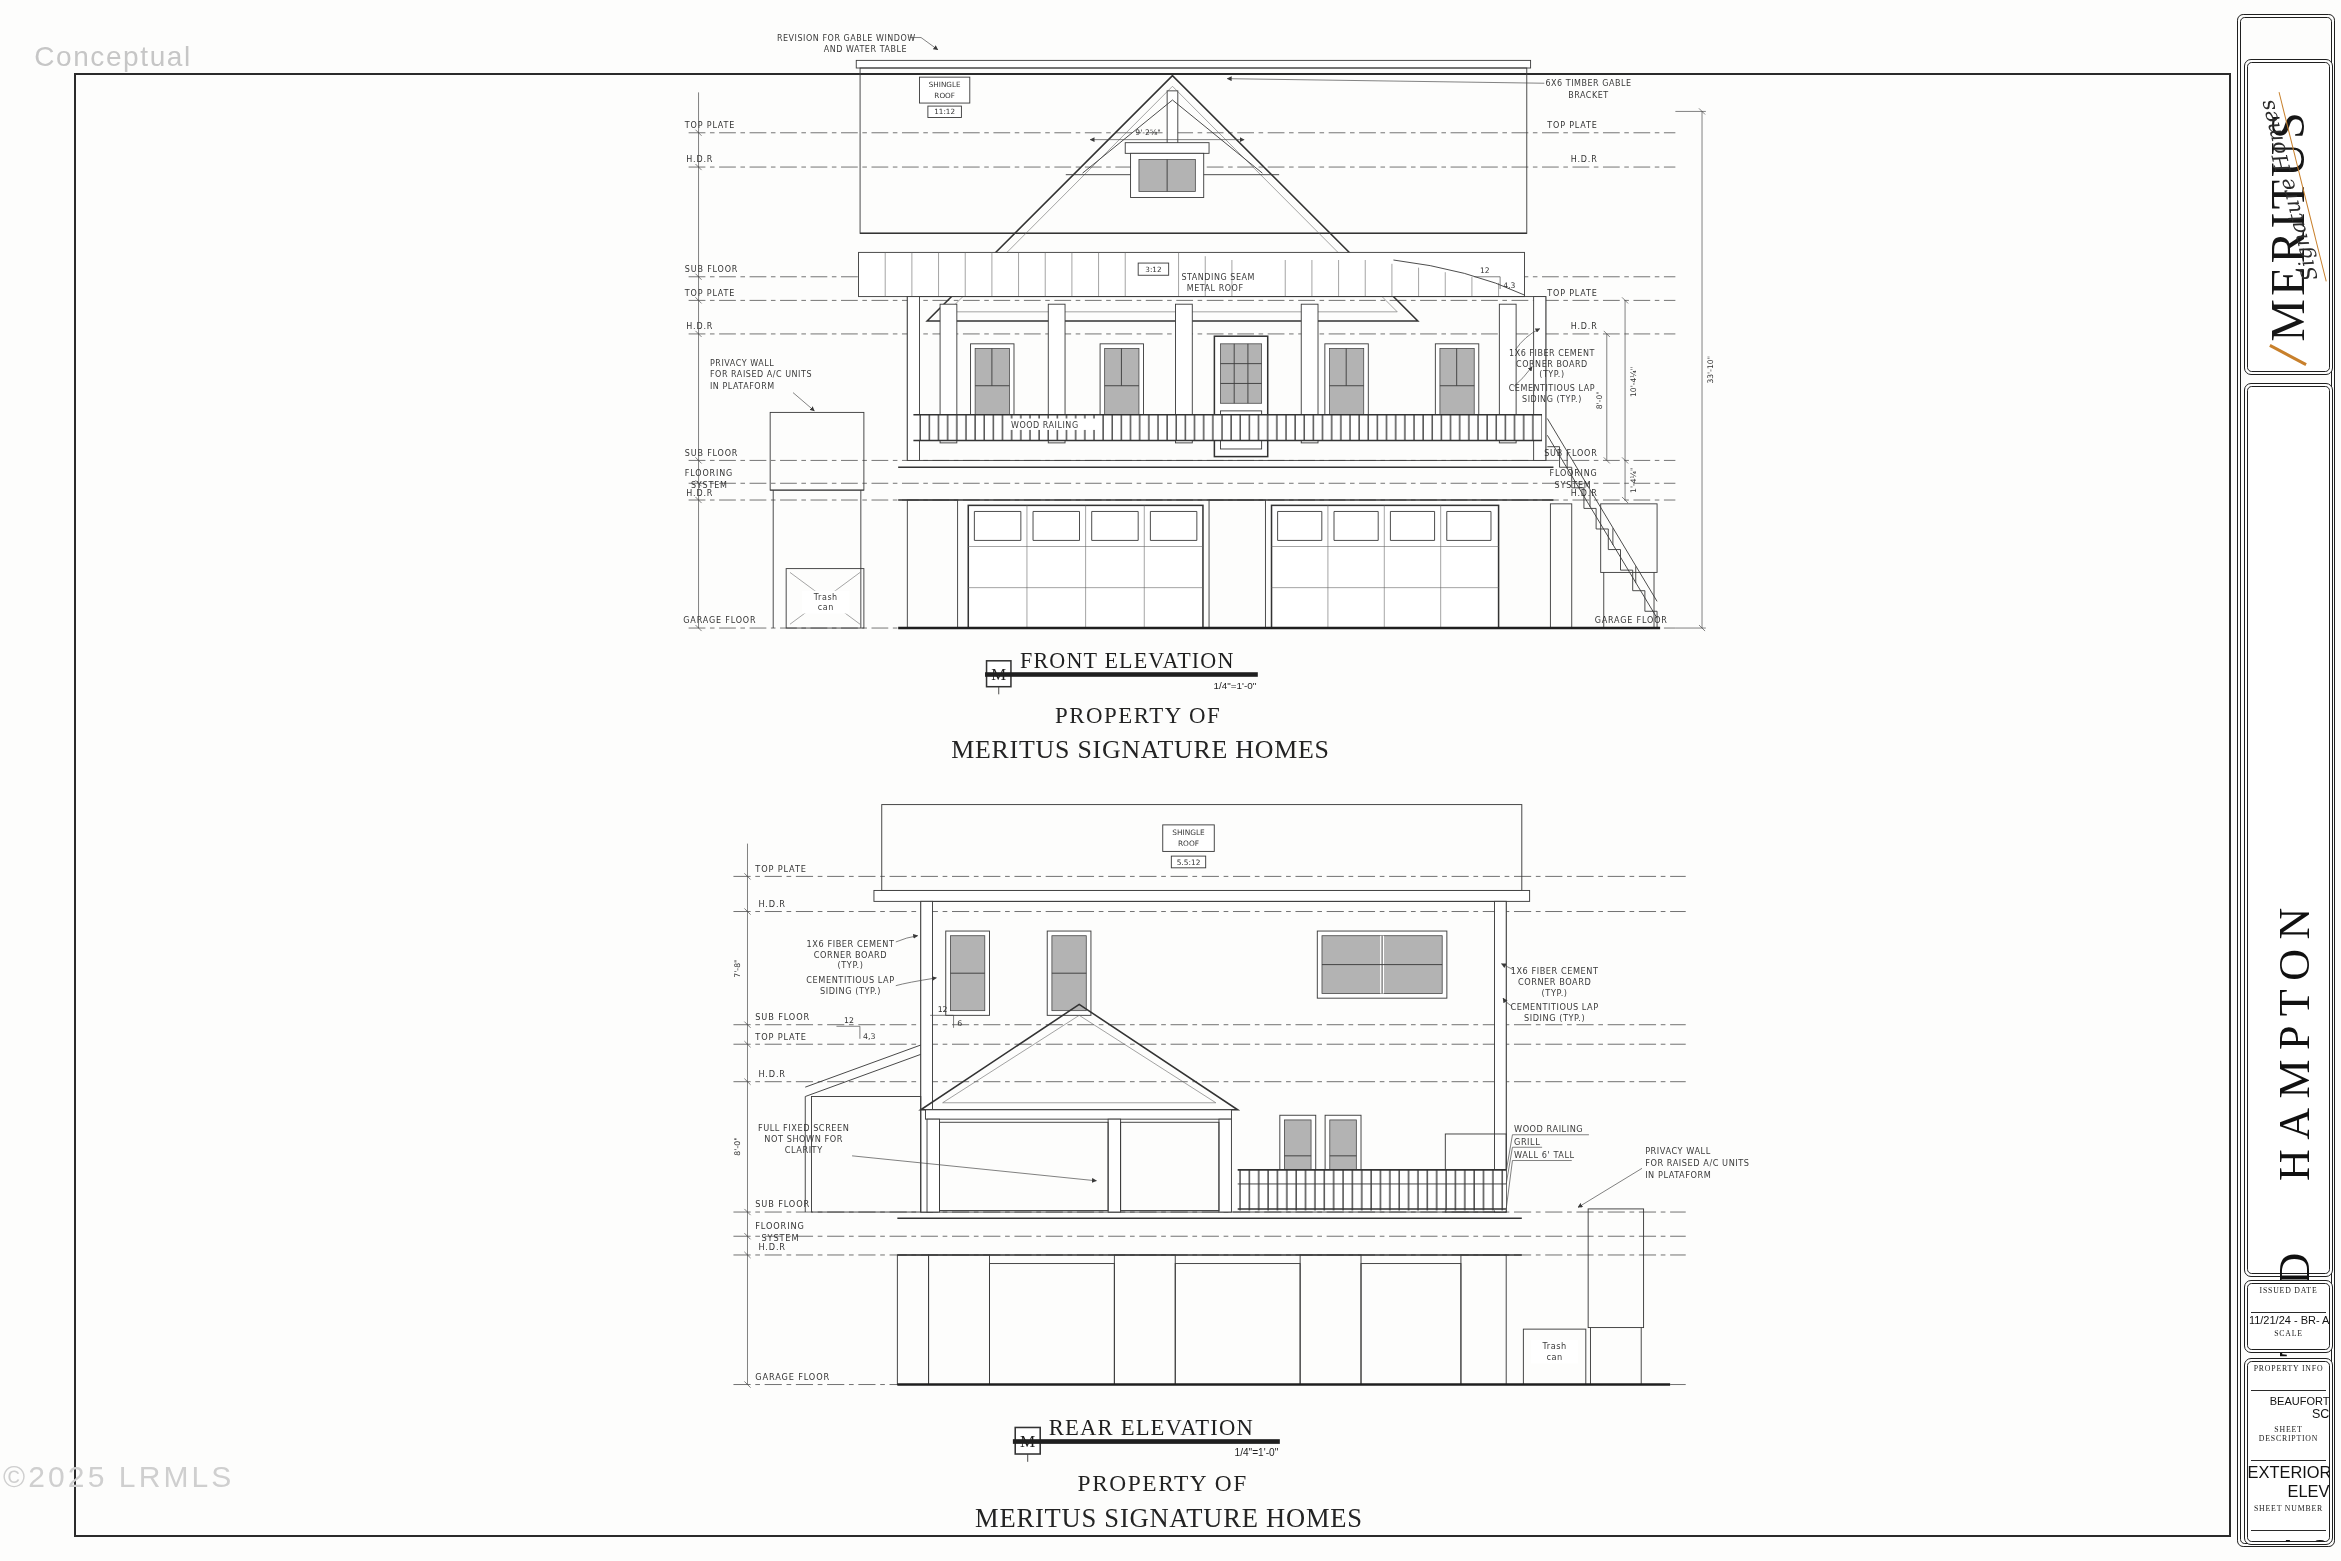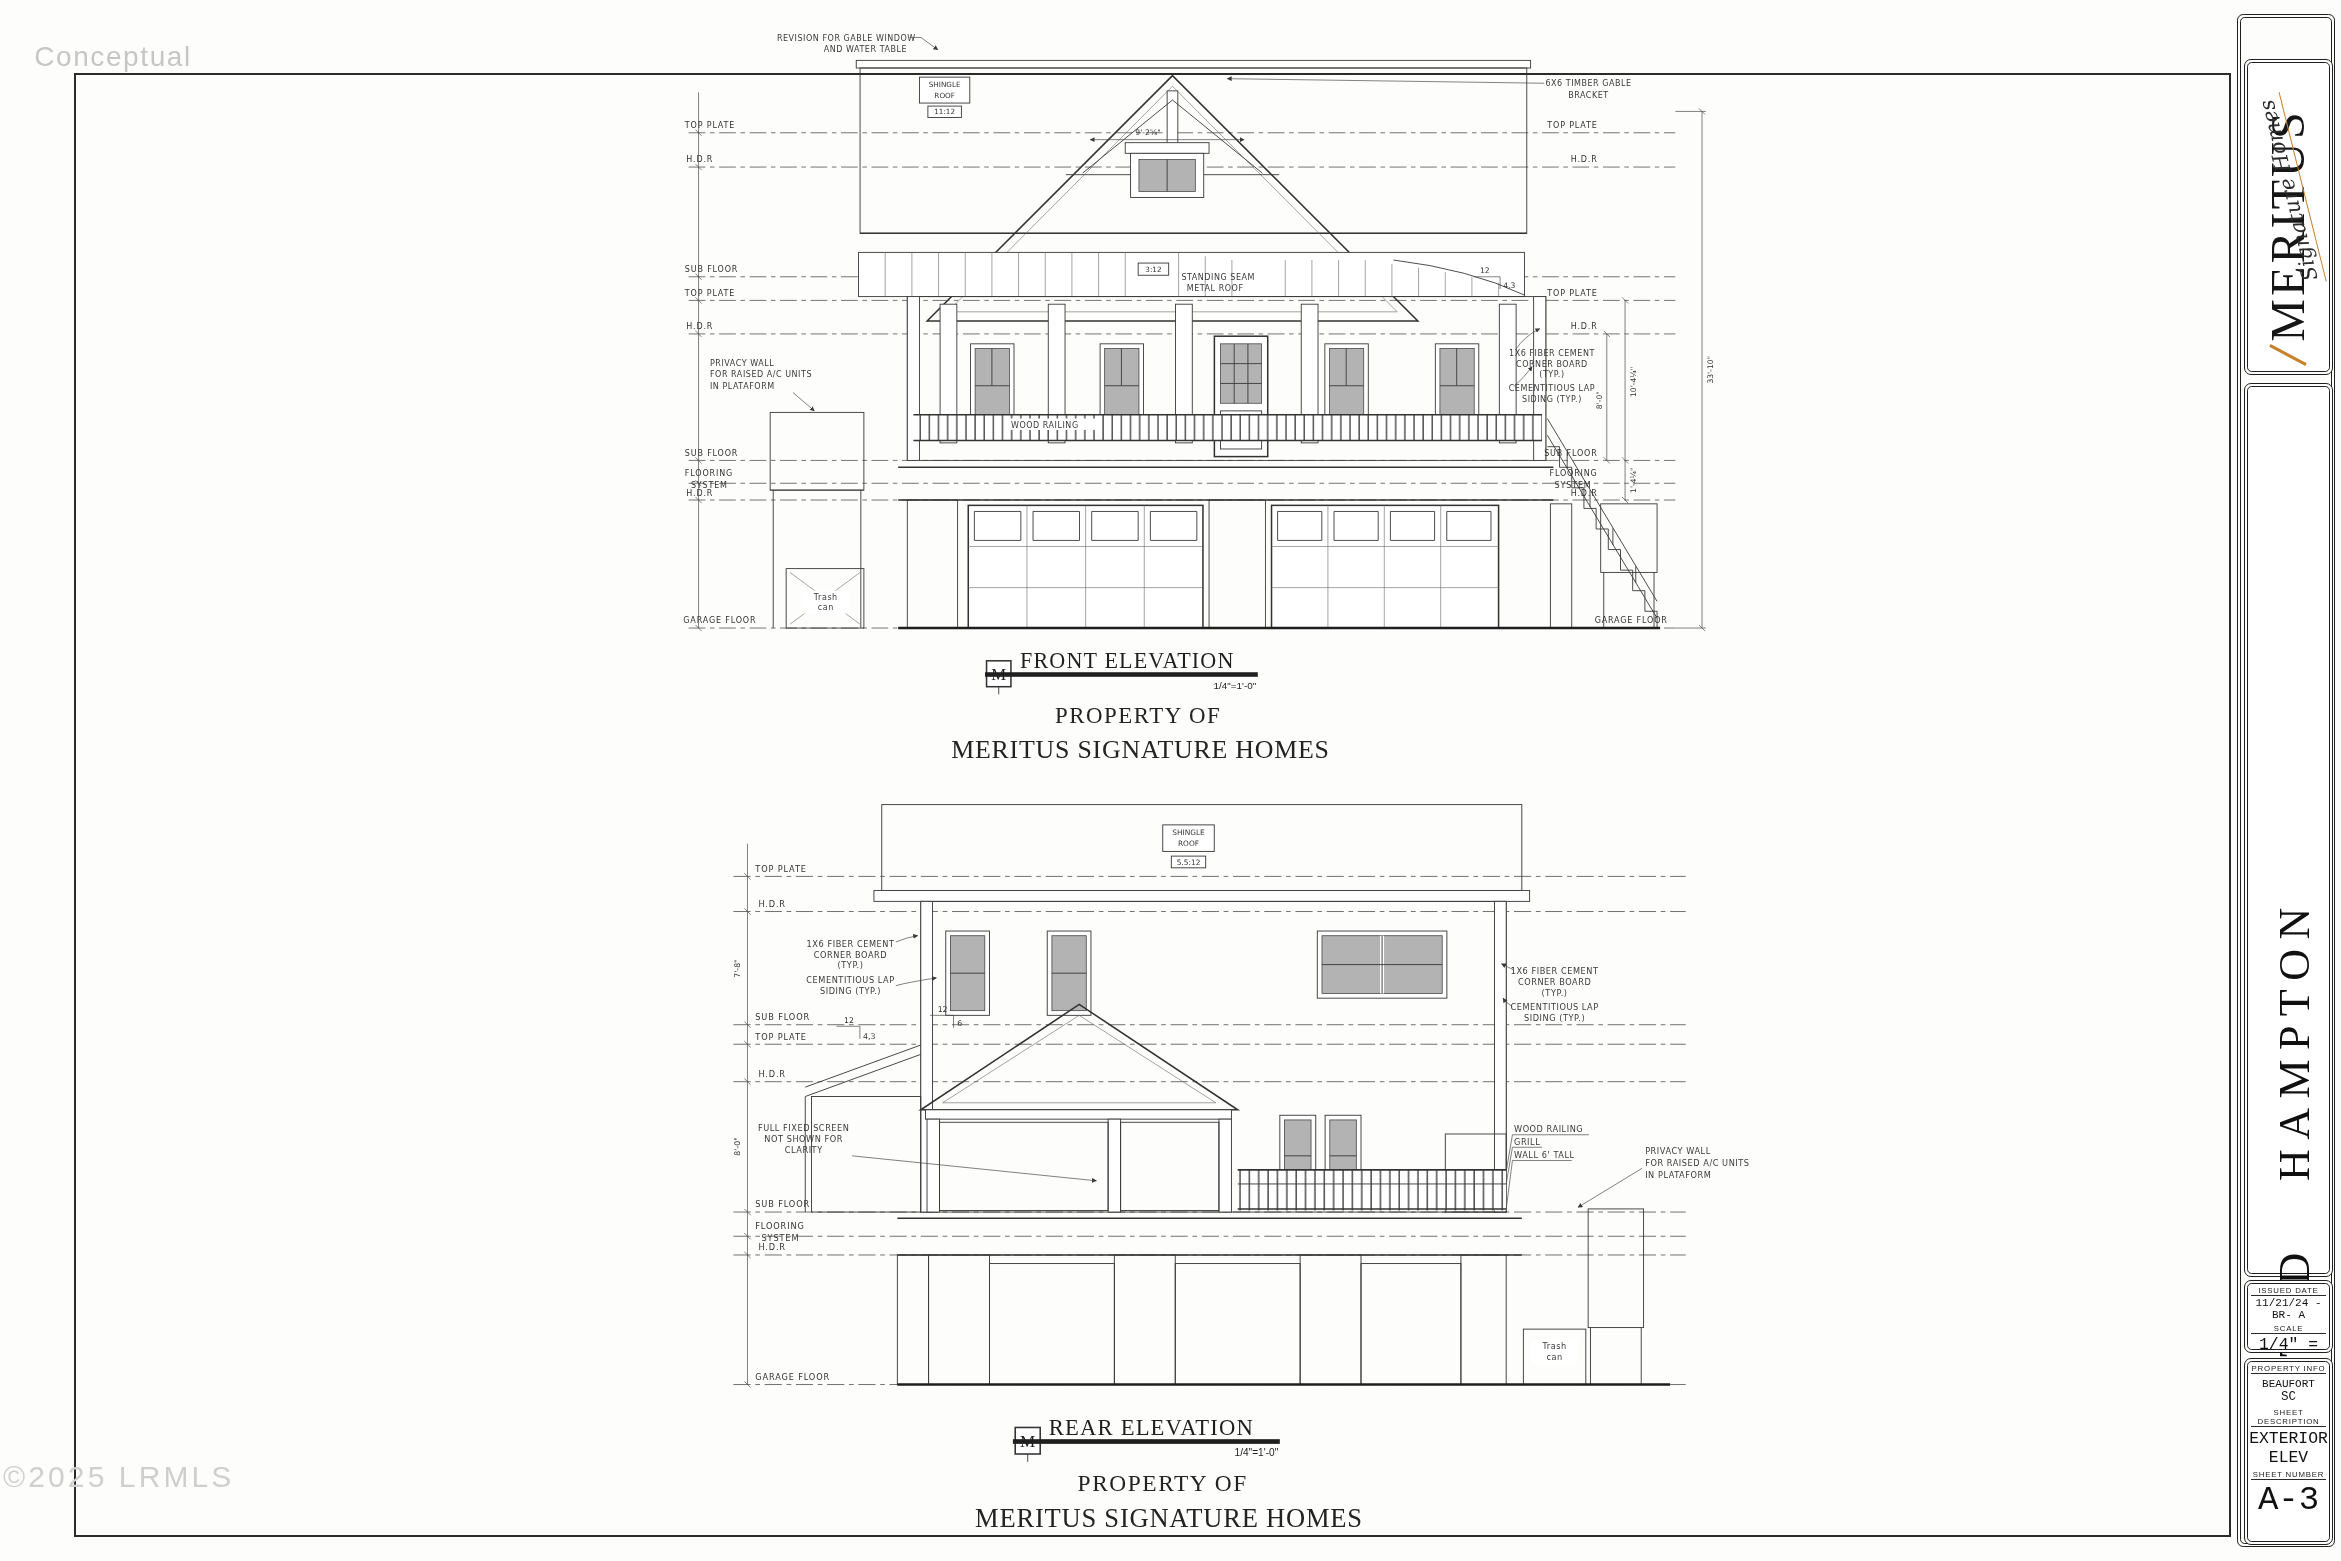--- a/index.html
+++ b/index.html
@@ -17,23 +17,23 @@
   .tb-box{position:absolute;left:2244px;border:1.2px solid #1f1f1f;border-radius:7px;box-sizing:border-box;background:#fff;}
   .tb-box .in{position:absolute;left:1.6px;top:1.6px;right:1.6px;bottom:1.6px;border:0.8px solid #1f1f1f;border-radius:4.7px;overflow:hidden;}
   .logo-rot{position:absolute;left:-109px;top:122px;width:306px;height:87px;transform:rotate(-90deg);}
   .logo-word{font-family:"Liberation Serif",serif;font-size:48px;letter-spacing:3.1px;color:#161616;line-height:84px;text-align:center;}
   .logo-accent{position:absolute;left:22px;top:22px;width:3.1px;height:41px;background:#c8802c;transform:rotate(28deg);}
   .logo-script{position:absolute;left:91px;top:31px;font-family:"DejaVu Serif",serif;font-style:italic;
                font-size:21px;color:#2c2c2c;transform:rotate(-14deg);border-bottom:1.6px solid #c8802c;padding:0 4.7px 1.6px 4.7px;white-space:nowrap;}
   .proj-rot{position:absolute;left:-373px;top:787px;width:848px;height:94px;transform:rotate(-90deg);
             text-align:center;font-family:"Liberation Serif",serif;font-size:44px;letter-spacing:9.4px;
             word-spacing:42px;color:#101010;line-height:92px;white-space:nowrap;}
-  .tb-h{font-family:Liberation Sans, sans-serif;font-size:7.8px;letter-spacing:0.8px;color:#1a1a1a;
-        text-align:center;border-bottom:0.8px solid #2a2a2a;margin:2.3px 3.9px 1.6px 3.9px;padding-bottom:0;}
-  .tb-v{font-family:Liberation Mono, monospace;color:#111;text-align:center;}
+  .tb-h{font-family:Liberation Serif, serif;font-size:7.8px;letter-spacing:0.8px;color:#1a1a1a;
+        text-align:center;border-bottom:0.8px solid #2a2a2a;margin:2.3px 3.9px 1.6px 3.9px;padding-bottom:17px;}
+  .tb-v{font-family:Liberation Sans, sans-serif;color:#111;text-align:right;}
   
   svg{position:absolute;overflow:visible;}
   .ln{stroke:#3c3c3c;stroke-width:1.2;fill:none;}
   .ln2{stroke:#333;stroke-width:2;fill:none;}
   .lnt{stroke:#6b6b6b;stroke-width:0.8;fill:none;}
   .datum{stroke:#5a5a5a;stroke-width:1.1;stroke-dasharray:22 6 6 6;fill:none;}
   .thick{stroke:#1f1f1f;stroke-width:3.2;fill:none;}
   .dimln{stroke:#4a4a4a;stroke-width:0.9;fill:none;}
   .leader{stroke:#4a4a4a;stroke-width:0.9;fill:none;marker-end:url(#arr);}
   .wfill{fill:#ffffff;}

